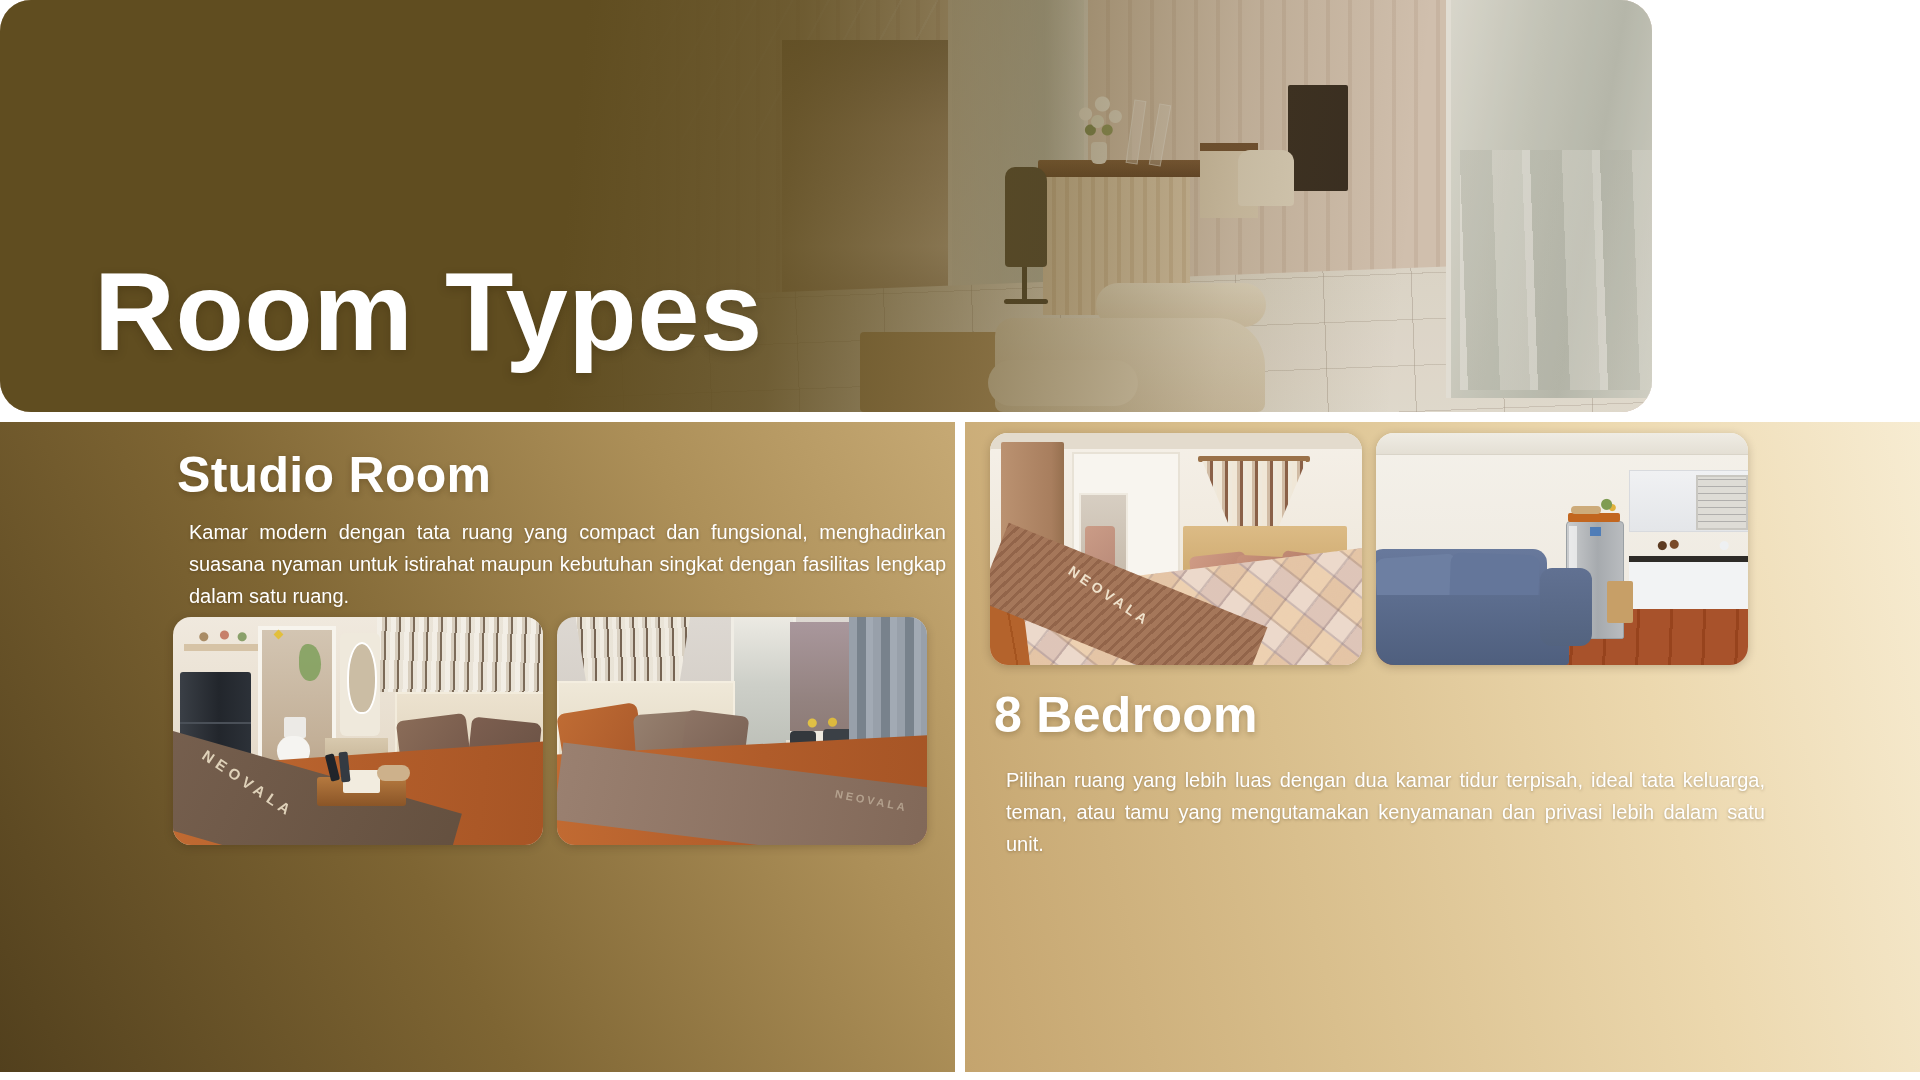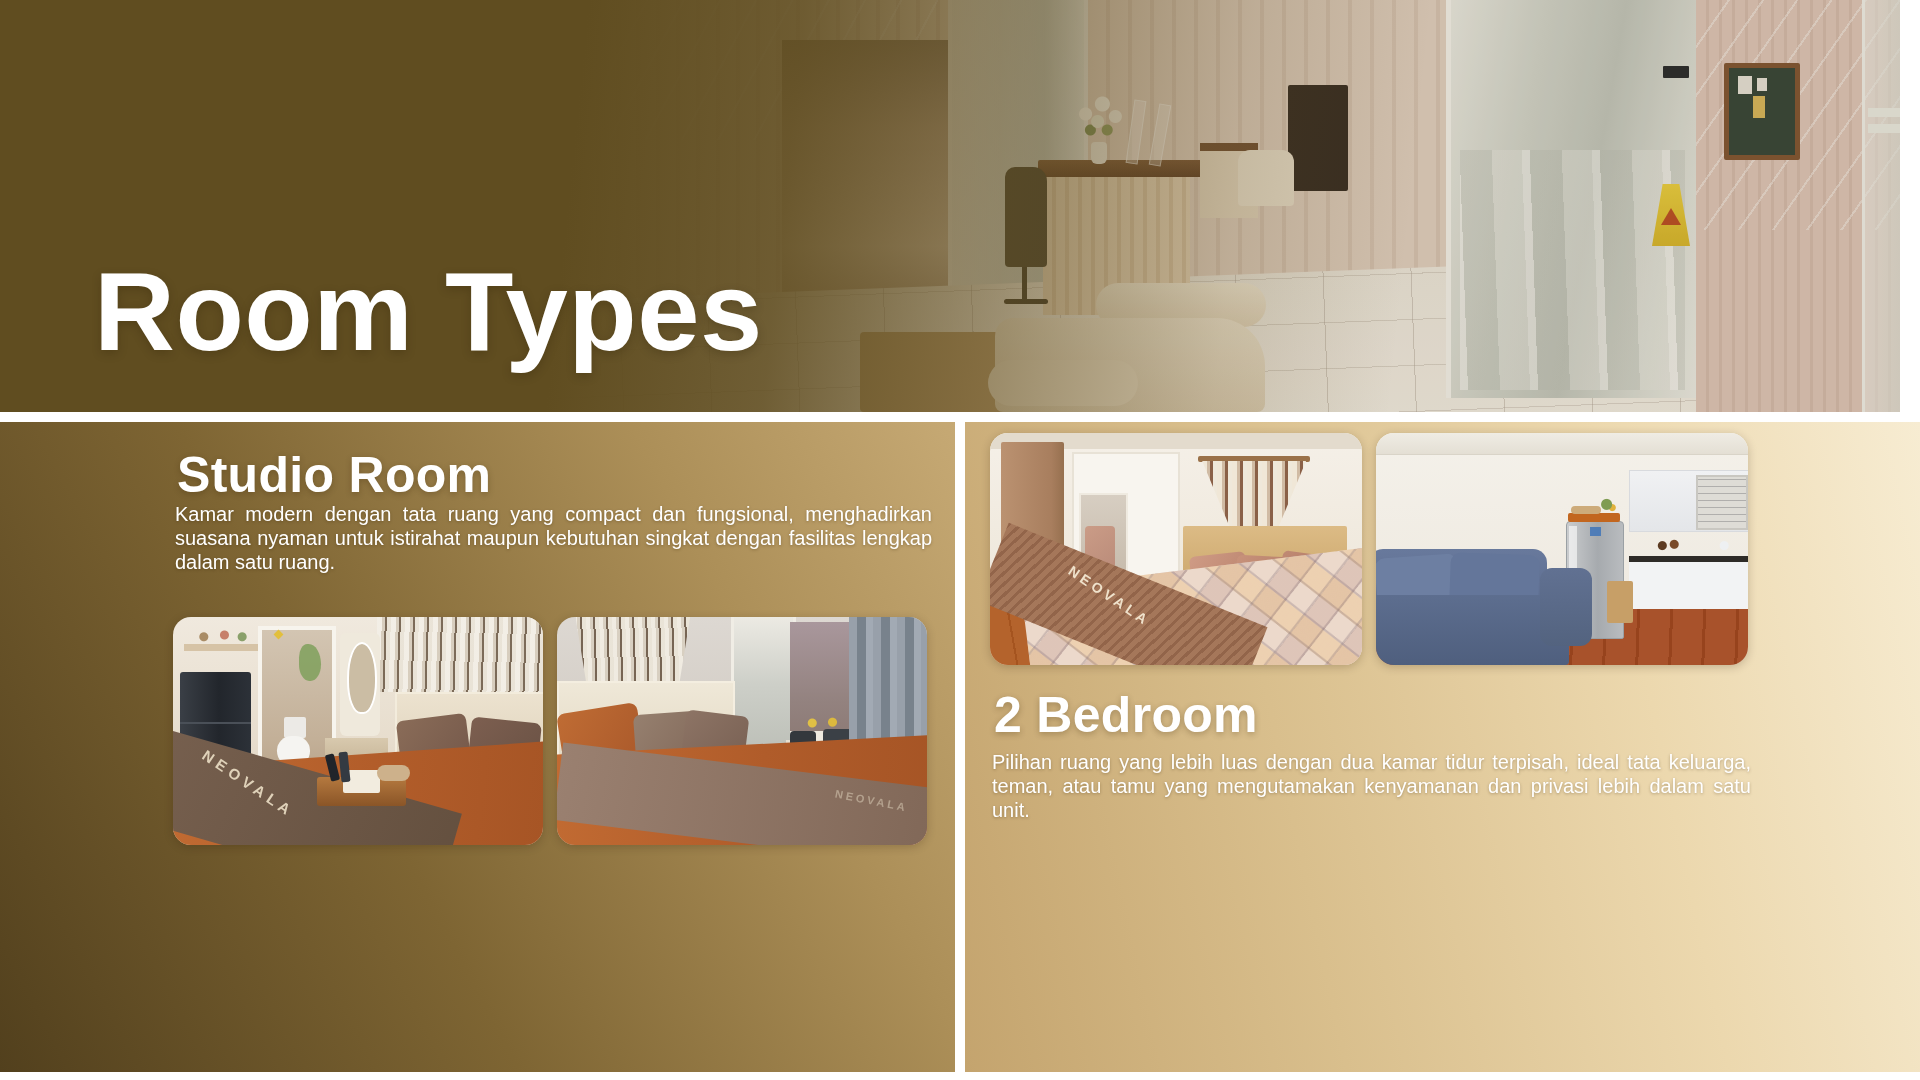--- a/index.html
+++ b/index.html
@@ -1,20 +1,20 @@
 <!DOCTYPE html>
 <html><head>
 <meta charset="utf-8">
 <style>
   html,body{margin:0;padding:0;background:#ffffff;}
   body{width:1920px;height:1080px;overflow:hidden;font-family:"Liberation Sans","DejaVu Sans",sans-serif;}
   #slide{position:relative;width:1920px;height:1080px;background:#ffffff;overflow:hidden;}
 
   
-  #hero{position:absolute;left:0;top:0;width:1900px;height:412px;overflow:hidden;background:#e6d8cd;}
+  #hero{position:absolute;left:0;top:0;width:1652px;height:412px;overflow:hidden;background:#e6d8cd;border-radius:31px;}
   #hero div{position:absolute;}
   #hp-wall{left:0;top:0;width:1920px;height:412px;background:linear-gradient(180deg,#e2d2c7,#dccbbf 60%,#d5c4b8);}
   #hp-slats{left:540px;top:0;width:420px;height:345px;background:repeating-linear-gradient(90deg,#e8dacb 0 16px,#dccabb 16px 20px);}
   #hp-chevl{left:540px;top:0;width:420px;height:140px;background:repeating-linear-gradient(118deg,transparent 0 30px,rgba(255,255,255,.35) 30px 32px);}
   #hp-corridor{left:782px;top:40px;width:170px;height:295px;background:linear-gradient(180deg,#7e6f60,#b7a391 30%,#d6c6b4 70%,#9c8875);}
   #hp-mirror1{left:948px;top:0;width:132px;height:372px;background:linear-gradient(90deg,#f0f1ed,#d8dcd6 35%,#c6ccc6 70%,#e4e7e2);border-left:4px solid #f6f6f2;border-right:4px solid #eeeeea;}
   #hp-wallmid{left:1088px;top:0;width:358px;height:345px;background:repeating-linear-gradient(90deg,#e3d3c6 0 18px,#d8c6b8 18px 22px);}
   #hp-doorway{left:1288px;top:85px;width:60px;height:106px;background:#2e2620;border-radius:2px;}
   #hp-floor{left:530px;top:248px;width:1400px;height:190px;transform:rotate(-2.2deg);transform-origin:100% 0;background:linear-gradient(180deg,#efebe3,#f6f3ec);}
   #hp-tiles{left:530px;top:248px;width:1400px;height:190px;transform:rotate(-2.2deg);transform-origin:100% 0;background:repeating-linear-gradient(90deg,rgba(170,160,150,.45) 0 1px,transparent 1px 88px),repeating-linear-gradient(0deg,rgba(170,160,150,.35) 0 1px,transparent 1px 46px);}
@@ -49,21 +49,21 @@
   #hp-bar2{left:1868px;top:124px;width:52px;height:9px;background:#eef0ea;}
   #hp-tint{left:0;top:0;width:1920px;height:412px;background:rgba(112,90,44,.16);}
   #hp-overlay{left:0;top:0;width:1920px;height:412px;background:linear-gradient(96deg,#604d20 0%,#604d20 30%,rgba(96,77,32,.88) 41%,rgba(96,77,32,.5) 53%,rgba(96,77,32,.16) 64%,rgba(96,77,32,0) 73%);}
   #hero-title{position:absolute;left:94px;top:256px;margin:0;font-size:112px;font-weight:700;color:#ffffff;letter-spacing:.5px;line-height:1;text-shadow:0 3px 10px rgba(40,28,5,.25);}
 
   
   .panel{position:absolute;top:422px;height:650px;overflow:hidden;}
   #panel-studio{left:0;width:955px;background:linear-gradient(62deg,#52401d 0%,#7e6533 40%,#ac8f58 75%,#c6a974 100%);}
   #panel-2br{left:965px;width:955px;background:linear-gradient(78deg,#c4a46e 0%,#d9bf8d 35%,#ecd8ae 70%,#f7ecd2 100%);}
   .panel h2{margin:4px;position:absolute;color:#fff;font-size:50px;font-weight:700;letter-spacing:.3px;line-height:1.1;text-shadow:0 2px 6px rgba(60,40,10,.3);}
-  .panel p{margin:2px;position:absolute;color:#fff;font-size:20px;line-height:24px;text-align:justify;text-shadow:0 1px 3px rgba(60,40,10,.35);}
+  .panel p{margin:16px;position:absolute;color:#fff;font-size:20px;line-height:32px;text-align:justify;text-shadow:0 1px 3px rgba(60,40,10,.35);}
   #studio-heading{left:173px;top:22px;}
   #studio-body{left:173px;top:78px;width:757px;}
   #studio-photos{left:173px;top:195px;}
   #br-photos{left:25px;top:11px;}
   #br-heading{left:25px;top:262px;}
   #br-body{left:25px;top:326px;width:759px;}
   .photos{position:absolute;display:flex;gap:14px;}
   .photo{position:relative;overflow:hidden;border-radius:18px;box-shadow:0 2px 10px rgba(40,25,5,.22);flex:none;}
   .photo.sp{width:370px;height:228px;}
   .photo.bp{width:372px;height:232px;}
@@ -305,17 +305,17 @@
         <div class="b2-fridgeplant"></div>
         <div class="b2-sidebox"></div>
         <div class="b2-sofaback"></div>
         <div class="b2-cushL"></div>
         <div class="b2-cushR"></div>
         <div class="b2-sofaseat"></div>
         <div class="b2-sofaarm"></div>
       </div>
 
     </div>
-    <h2 id="br-heading">2 Bedroom</h2>
+    <h2 id="br-heading">8 Bedroom</h2>
     <p id="br-body">Pilihan ruang yang lebih luas dengan dua kamar tidur terpisah, ideal tata keluarga, teman, atau tamu yang mengutamakan kenyamanan dan privasi lebih dalam satu unit.</p>
   </div>
 
 </div>
 
 </body></html>

